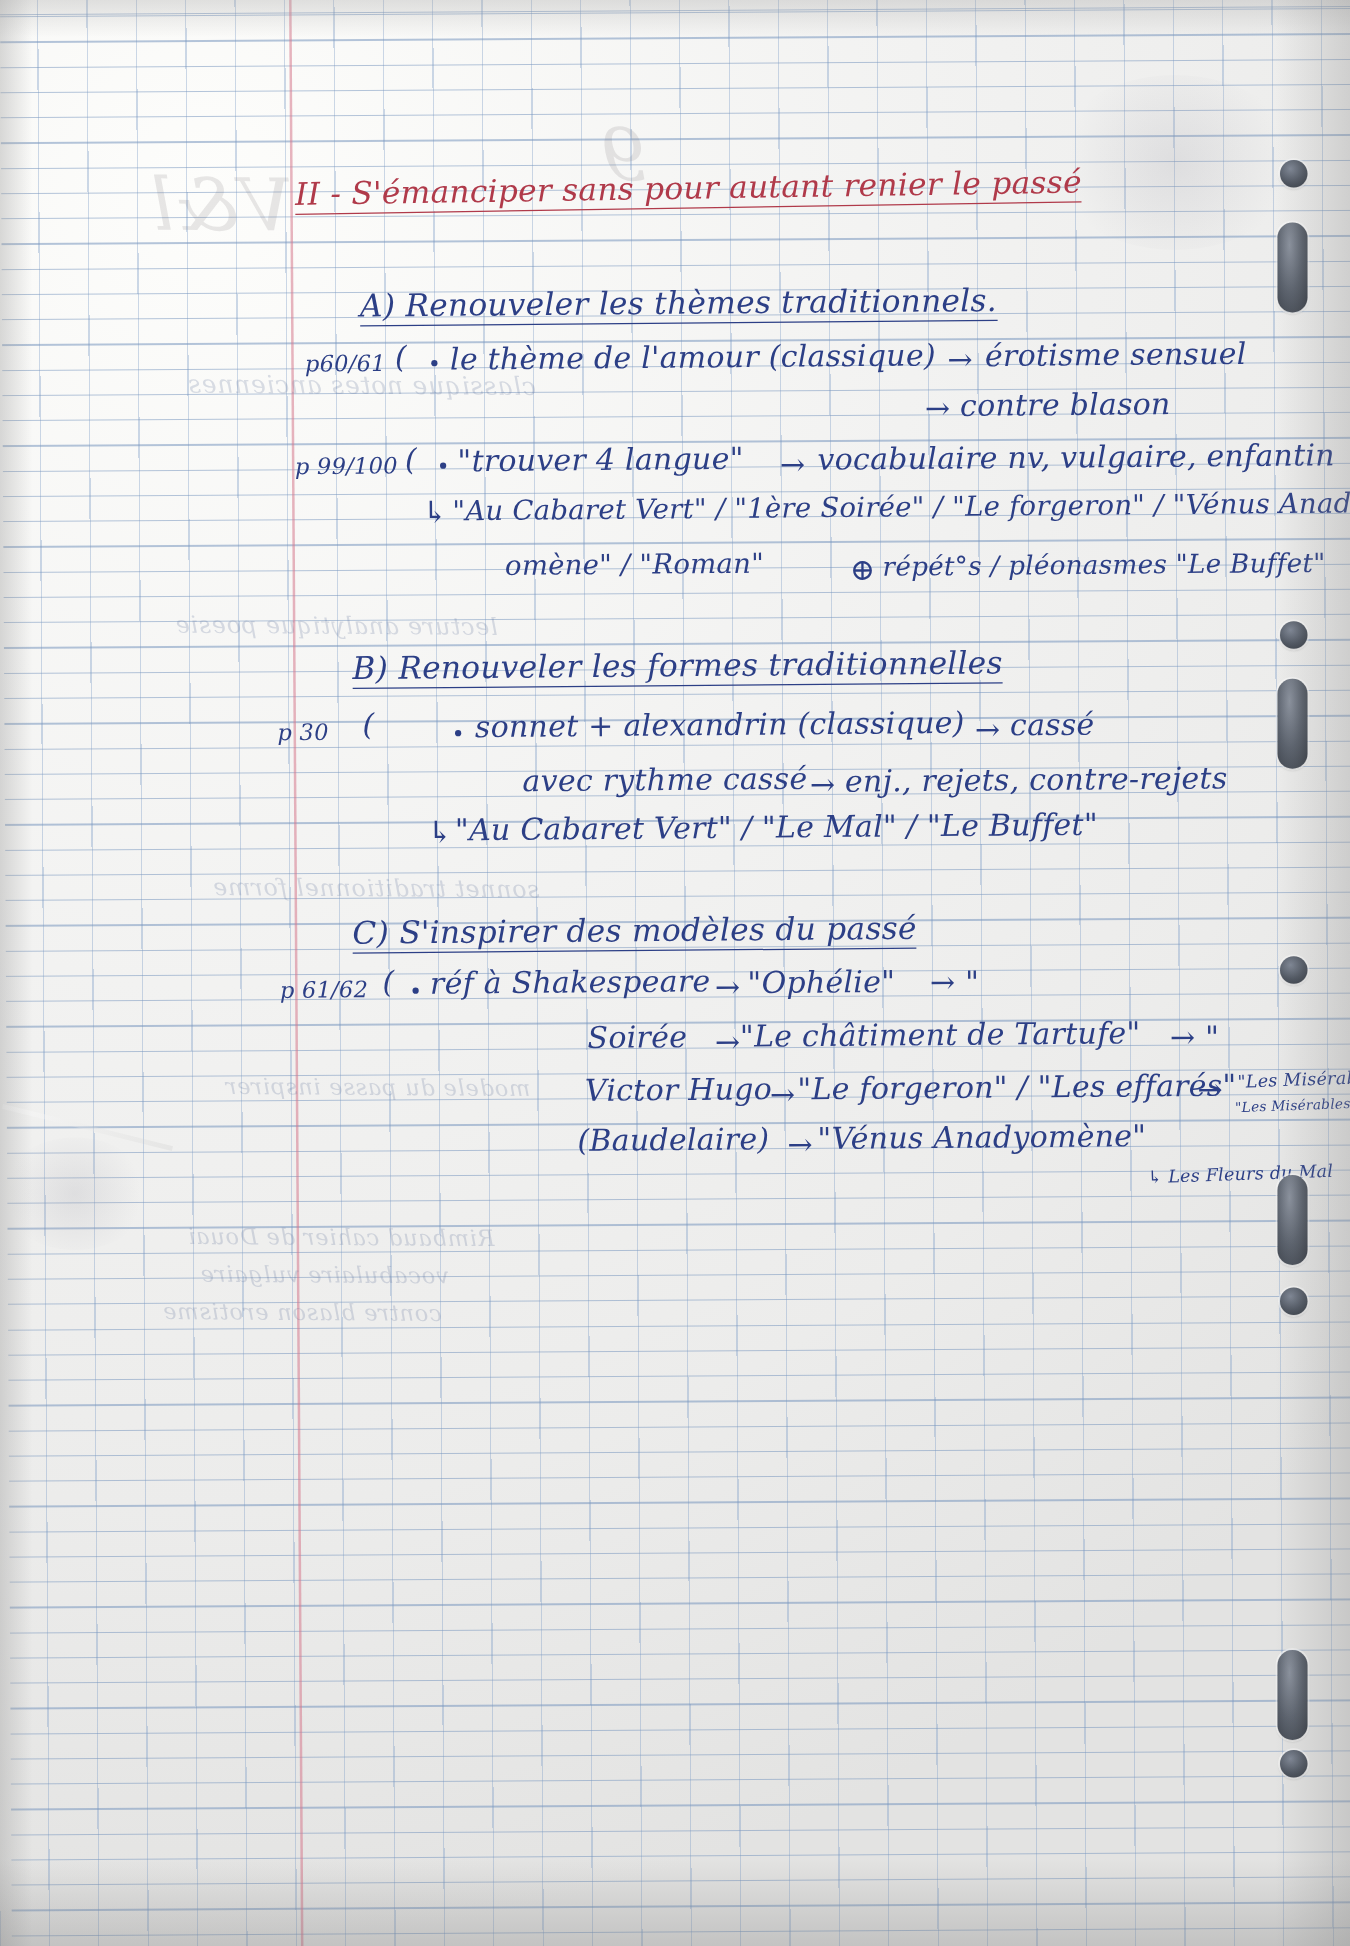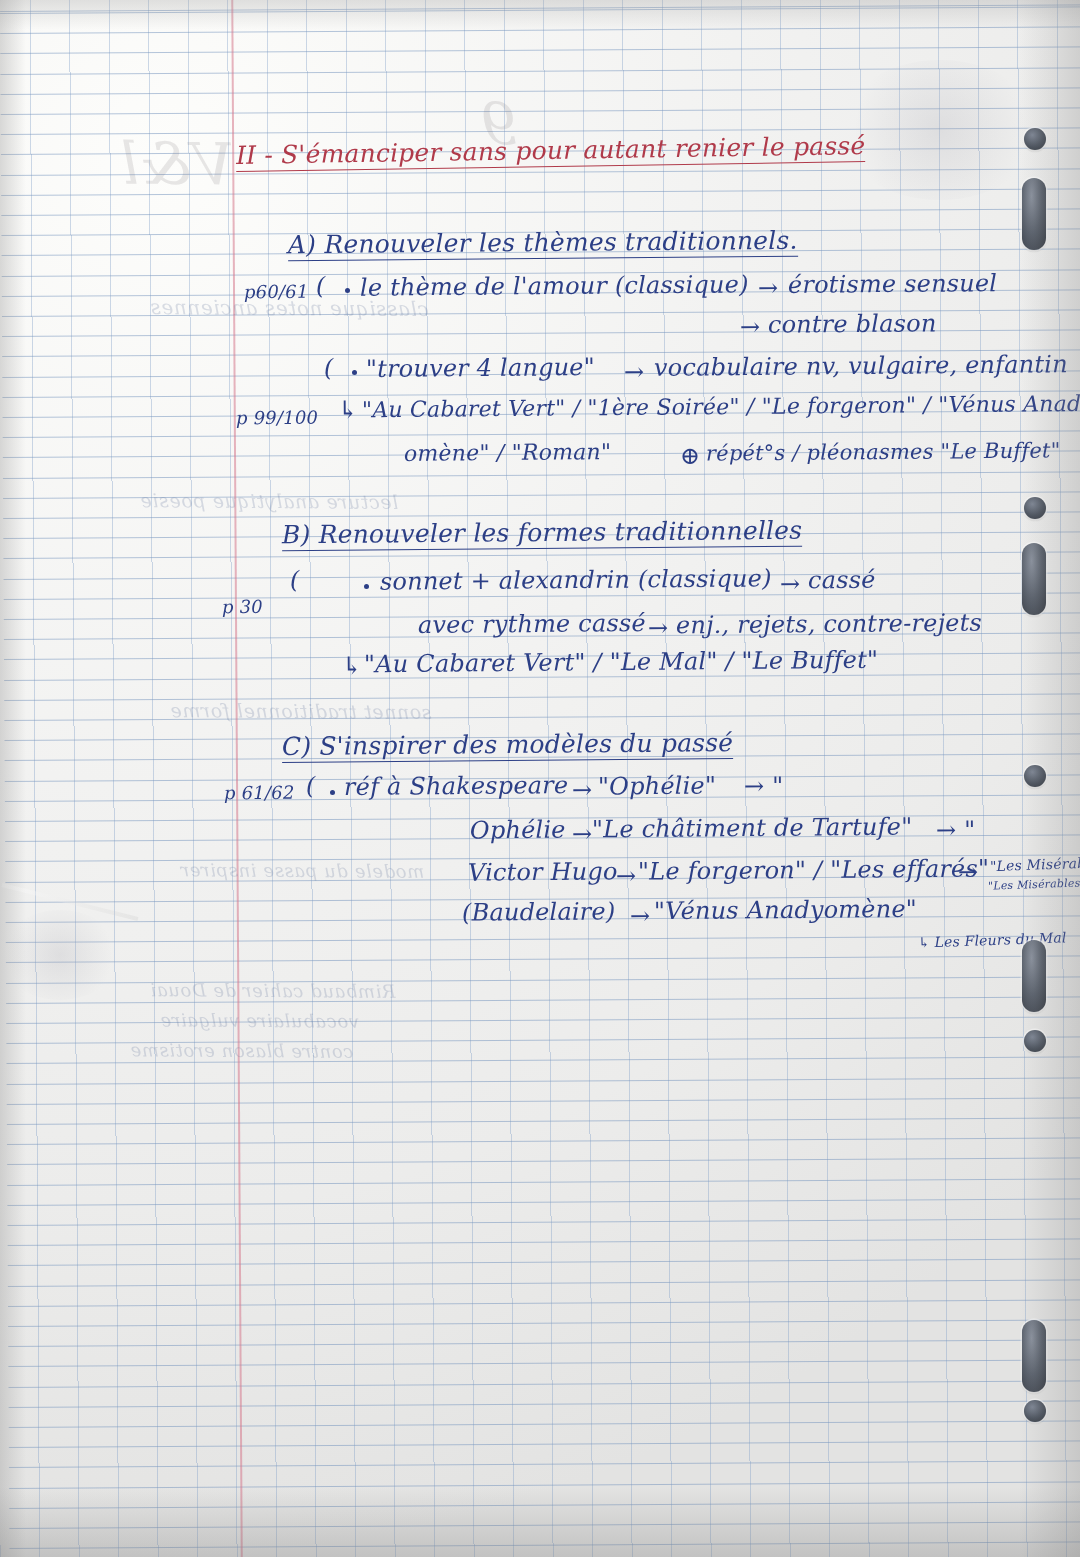--- a/index.html
+++ b/index.html
@@ -199,37 +199,37 @@
     <div class="hw sz-ref rot-c" style="left:244px; top:281px;">p60/61</div>
     <div class="hw sz-body rot-c" style="left:316px; top:272px;">(</div>
     <div class="bullet" style="left:345px; top:288px;"></div>
     <div class="hw sz-body rot-c" style="left:360px; top:272px;">le thème de l'amour (classique)</div>
     <div class="hw sz-body rot-c" style="left:758px; top:274px;">→</div>
     <div class="hw sz-body rot-c" style="left:788px; top:270px;">érotisme sensuel</div>
 
     <div class="hw sz-body rot-c" style="left:740px; top:313px;">→</div>
     <div class="hw sz-body rot-c" style="left:768px; top:310px;">contre blason</div>
 
-    <div class="hw sz-ref rot-c" style="left:236px; top:363px;margin-top:44px;">p 99/100</div>
+    <div class="hw sz-ref rot-c" style="left:236px; top:363px;">p 99/100</div>
     <div class="hw sz-body rot-c" style="left:324px; top:354px;">(</div>
     <div class="bullet" style="left:352px; top:370px;"></div>
     <div class="hw sz-body rot-c" style="left:366px; top:354px;">"trouver 4 langue"</div>
     <div class="hw sz-body rot-c" style="left:624px; top:358px;">→</div>
     <div class="hw sz-body rot-c" style="left:654px; top:352px;">vocabulaire nv, vulgaire, enfantin</div>
 
     <div class="hw sz-body rot-c" style="left:338px; top:396px;">↳</div>
     <div class="hw sz-body rot-c" style="left:362px; top:394px; font-size:22px;">"Au Cabaret Vert" / "1ère Soirée" / "Le forgeron" / "Vénus Anady-</div>
 
     <div class="hw sz-body rot-c" style="left:404px; top:440px; font-size:22px;">omène" / "Roman"</div>
     <div class="hw sz-body rot-c" style="left:680px; top:442px;">⊕</div>
     <div class="hw sz-body rot-c" style="left:706px; top:440px; font-size:21px;">répét°s / pléonasmes "Le Buffet"</div>
 
     <div class="hw sz-head u rot-c" style="left:282px; top:518px;">B) Renouveler les formes traditionnelles</div>
 
-    <div class="hw sz-ref rot-c" style="left:222px; top:596px;">p 30</div>
+    <div class="hw sz-ref rot-c" style="left:222px; top:576px;">p 30</div>
     <div class="hw sz-body rot-c" style="left:290px; top:566px;">(</div>
     <div class="bullet" style="left:364px; top:584px;"></div>
     <div class="hw sz-body rot-c" style="left:380px; top:566px;">sonnet + alexandrin (classique)</div>
     <div class="hw sz-body rot-c" style="left:780px; top:570px;">→</div>
     <div class="hw sz-body rot-c" style="left:808px; top:566px;">cassé</div>
 
     <div class="hw sz-body rot-c" style="left:418px; top:610px;">avec rythme cassé</div>
     <div class="hw sz-body rot-c" style="left:648px; top:614px;">→</div>
     <div class="hw sz-body rot-c" style="left:676px; top:610px;">enj., rejets, contre-rejets</div>
 
@@ -239,21 +239,21 @@
     <div class="hw sz-head u rot-c" style="left:282px; top:730px;">C) S'inspirer des modèles du passé</div>
 
     <div class="hw sz-ref rot-c" style="left:224px; top:782px;">p 61/62</div>
     <div class="hw sz-body rot-c" style="left:306px; top:772px;">(</div>
     <div class="bullet" style="left:330px; top:790px;"></div>
     <div class="hw sz-body rot-c" style="left:344px; top:772px;">réf à Shakespeare</div>
     <div class="hw sz-body rot-c" style="left:572px; top:776px;">→</div>
     <div class="hw sz-body rot-c" style="left:598px; top:772px;">"Ophélie"</div>
     <div class="hw sz-body rot-c" style="left:744px; top:772px;">→ "</div>
 
-    <div class="hw sz-body rot-c" style="left:470px; top:816px;">Ophélie</div>
+    <div class="hw sz-body rot-c" style="left:470px; top:816px;">Soirée</div>
     <div class="hw sz-body rot-c" style="left:572px; top:820px;">→</div>
     <div class="hw sz-body rot-c" style="left:592px; top:814px;">"Le châtiment de Tartufe"</div>
     <div class="hw sz-body rot-c" style="left:936px; top:816px;">→ "</div>
 
     <div class="hw sz-body rot-c" style="left:468px; top:858px;">Victor Hugo</div>
     <div class="hw sz-body rot-c" style="left:616px; top:862px;">→</div>
     <div class="hw sz-body rot-c" style="left:638px; top:856px;">"Le forgeron" / "Les effarés"</div>
     <div class="hw sz-body rot-c" style="left:958px; top:858px;">→</div>
     <div class="hw sz-small rot-d" style="left:990px; top:856px;">"Les Misérables"</div>
     <div class="hw sz-tiny rot-d" style="left:988px; top:878px;">"Les Misérables"</div>

